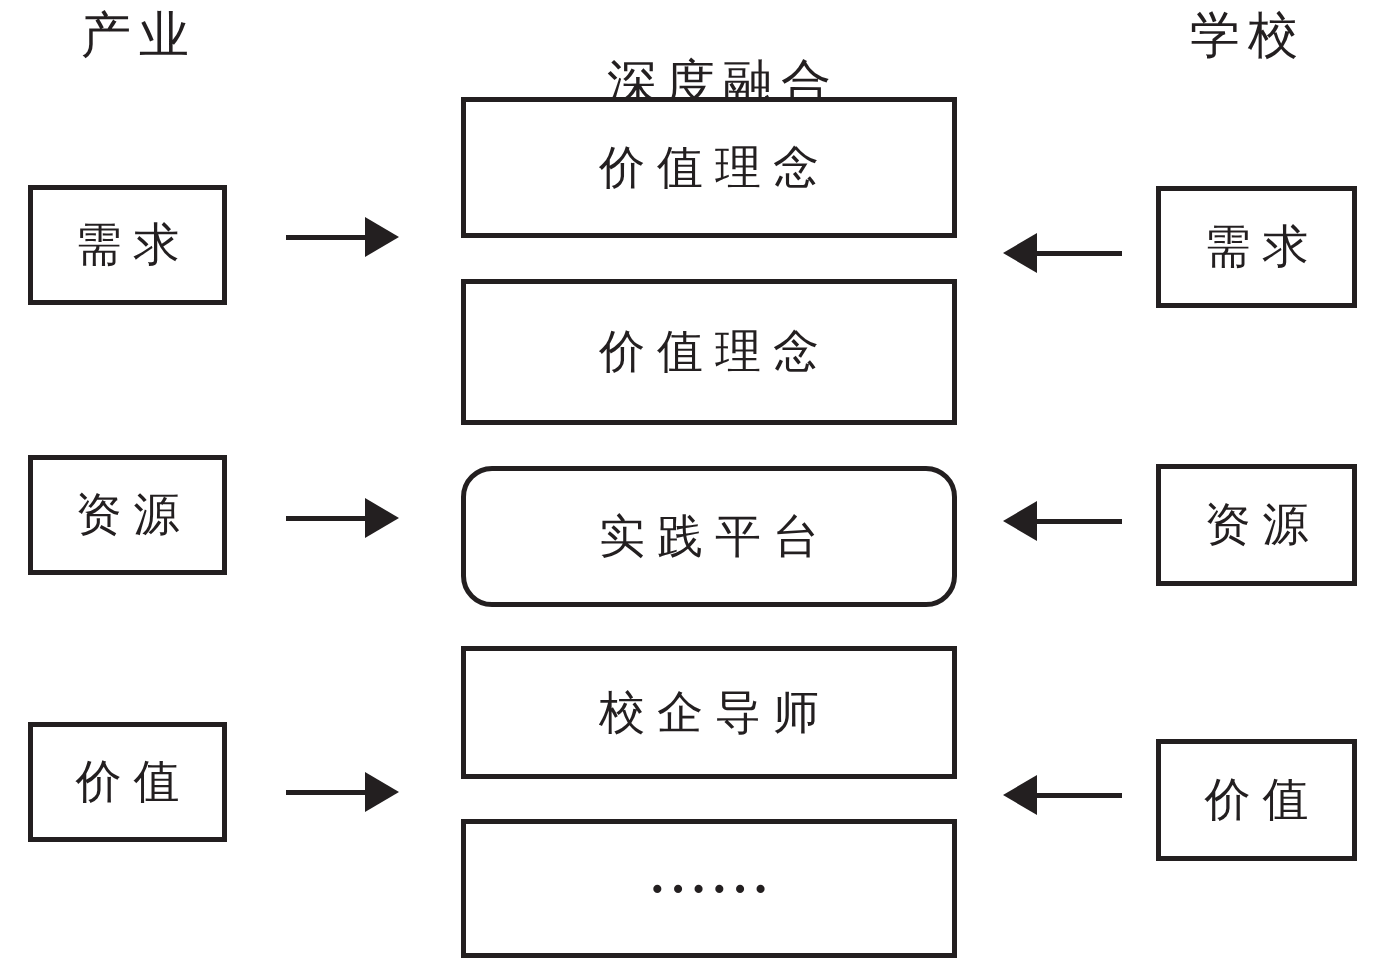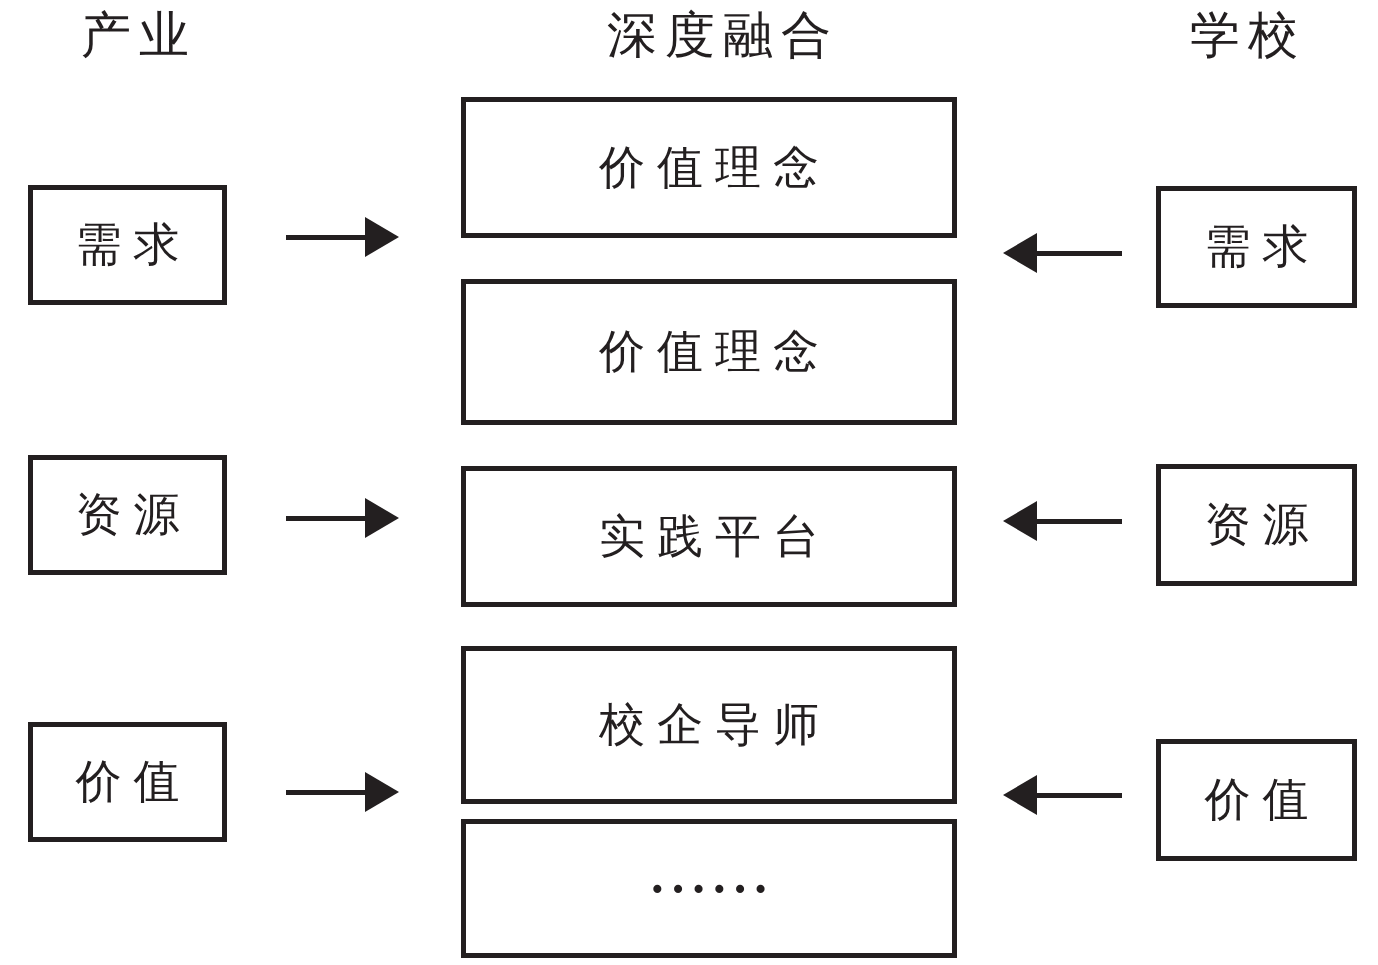--- a/index.html
+++ b/index.html
@@ -11,41 +11,41 @@
     color:var(--ink,#231f20);
     overflow:hidden;
   }
   .col-header{
     position:absolute;top:4px;height:62px;
     display:flex;align-items:center;justify-content:center;
     font-size:50px;letter-spacing:8px;padding-left:8px;
     white-space:nowrap;
   }
   .hdr-left{left:56px;width:150px;}
-  .hdr-center{left:575px;width:280px;}
+  .hdr-center{left:575px;width:280px;margin-top:48px;}
   .hdr-right{left:1160px;width:160px;}
   .box{
     position:absolute;box-sizing:border-box;
     border:5px solid var(--ink,#231f20);
     background:#ffffff;
     display:flex;align-items:center;justify-content:center;
   }
   .box .label{
     font-size:46px;letter-spacing:12px;padding-left:12px;
     white-space:nowrap;line-height:1;
   }
   
   .lb{left:28px;width:199px;height:120px;}
   .lb1{top:185px;} .lb2{top:455px;} .lb3{top:722px;}
   
   .cb{left:461px;width:496px;}
   .cb1{top:97px;height:141px;}
   .cb2{top:279px;height:146px;}
-  .cb3{top:466px;height:141px;}
-  .cb4{top:646px;height:158px;}
+  .cb3{top:466px;height:141px;border-radius:31px;}
+  .cb4{top:646px;height:133px;}
   .cb5{top:819px;height:139px;}
   .cb5 .label{font-size:50px;letter-spacing:4px;font-weight:bold;padding-left:4px;}
   
   .rb{left:1156px;width:201px;height:122px;}
   .rb1{top:186px;} .rb2{top:464px;} .rb3{top:739px;}
   
   .arrow{position:absolute;display:flex;align-items:center;height:40px;}
   .shaft{height:5px;background:var(--ink,#231f20);}
   .head-right{
     width:0;height:0;

